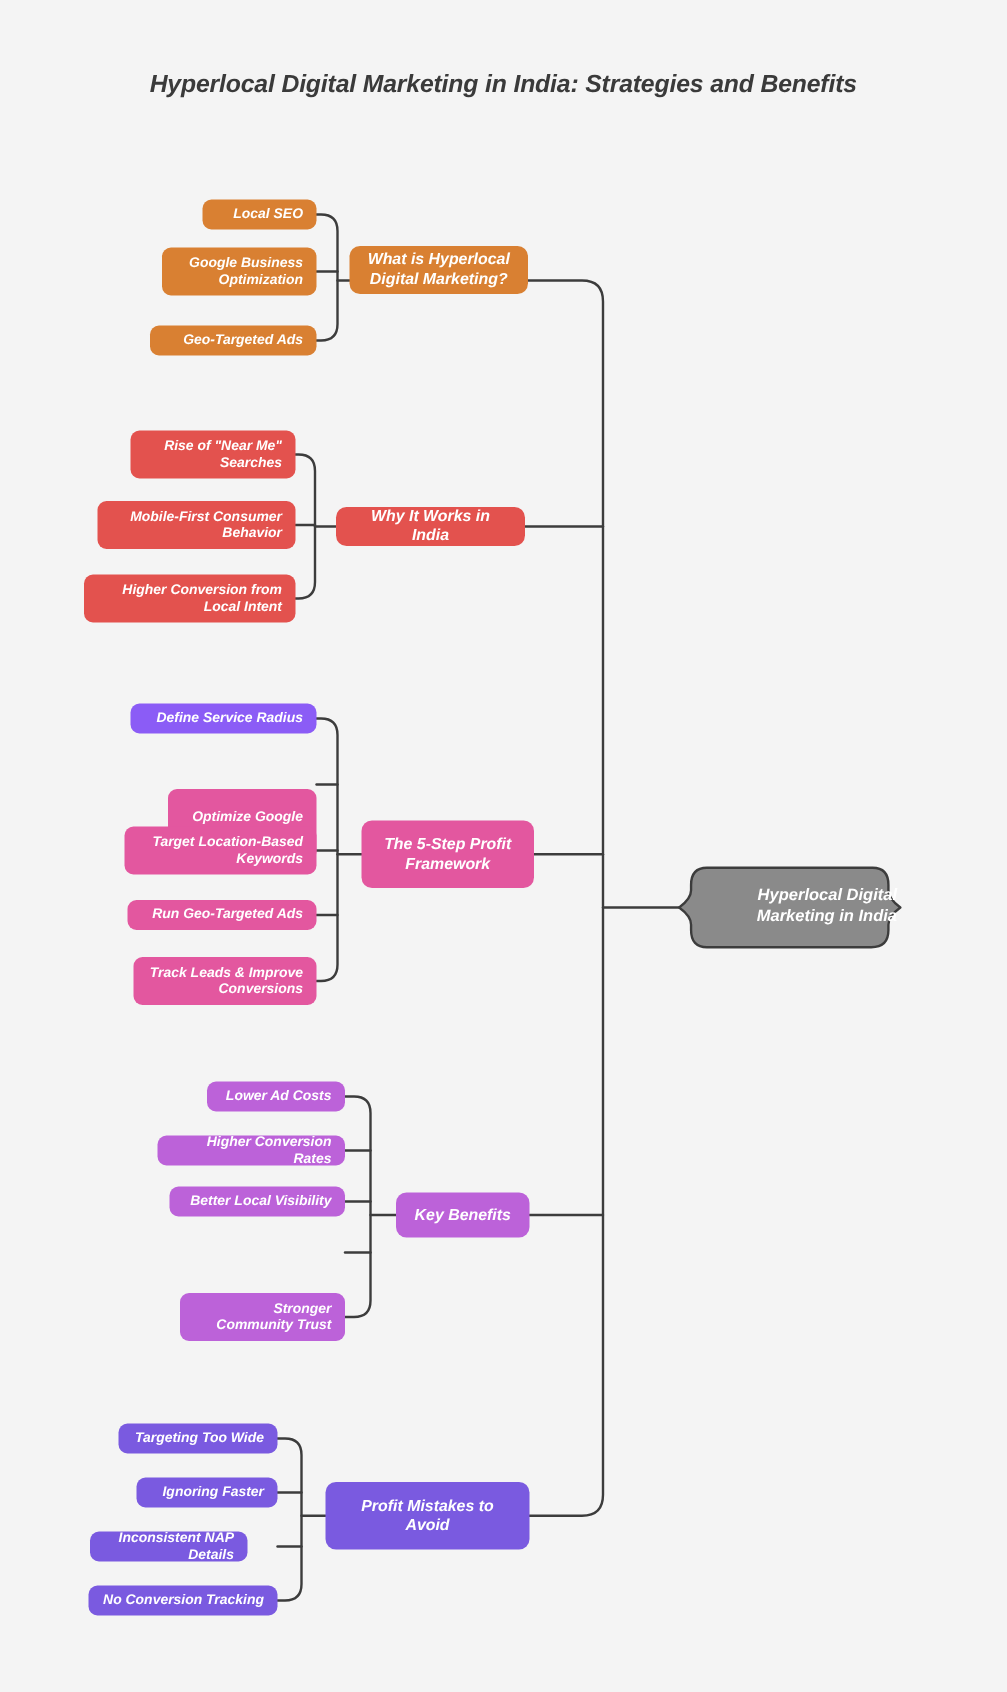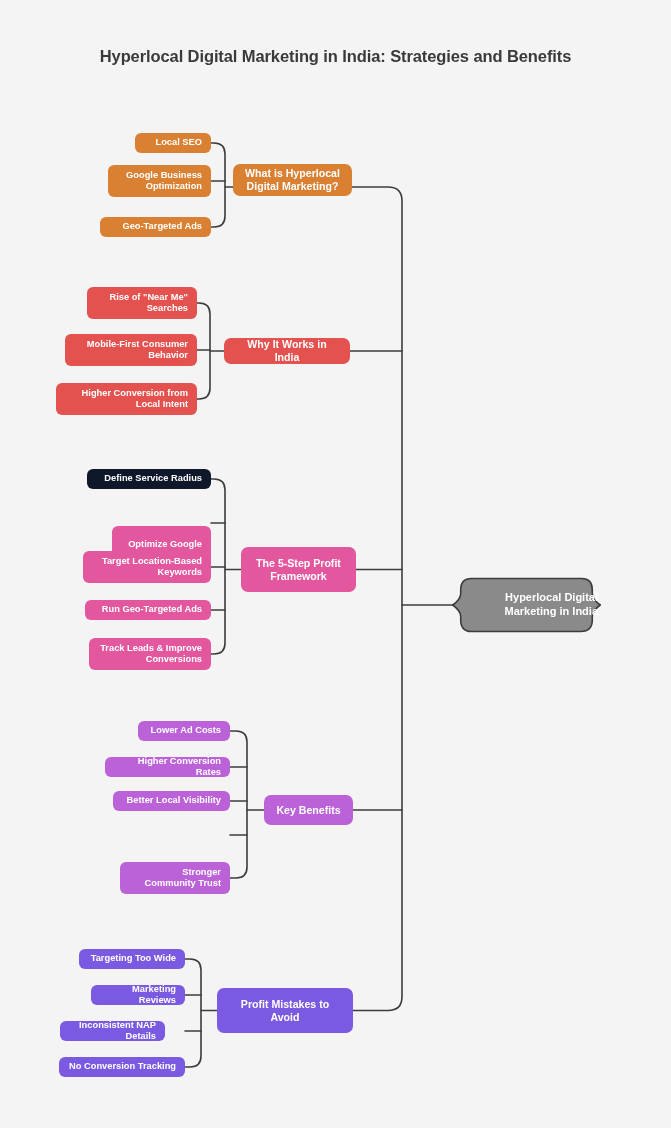--- a/index.html
+++ b/index.html
@@ -13,20 +13,21 @@
     position: relative;
     overflow: hidden;
     font-family: "Liberation Sans", sans-serif;
     -webkit-font-smoothing: antialiased;
   }
   #canvas {
     position: absolute;
     left: 0; top: 0;
     width: 671px;
     height: 1128px;
+    font-style: italic;
   }
   #title {
     position: absolute;
     left: 0;
     top: 47px;
     width: 671px;
     text-align: center;
     font-size: 16.5px;
     font-weight: bold;
     color: #3a3a3a;
@@ -190,21 +191,21 @@
       </div>
       <div class="node leaf" style="left: 65px; top: 334px; width: 132px; height: 32px; background: rgb(227, 82, 78);">
         <span class="lbl">Mobile-First Consumer Behavior</span>
       </div>
       <div class="node leaf" style="left: 56px; top: 383px; width: 141px; height: 32px; background: rgb(227, 82, 78);">
         <span class="lbl">Higher Conversion from Local Intent</span>
       </div>
       <div class="node l1 center-text" style="left: 241px; top: 547px; width: 115px; height: 45px; background: rgb(227, 87, 159);">
         <span class="lbl">The 5-Step Profit Framework</span>
       </div>
-      <div class="node leaf" style="left: 87px; top: 469px; width: 124px; height: 20px; background: #0f172a;">
+      <div class="node leaf" style="left: 87px; top: 469px; width: 124px; height: 20px; background: #8b5cf6;">
         <span class="lbl">Define Service Radius</span>
       </div>
       <div class="node leaf" style="left: 112px; top: 526px; width: 99px; height: 48px; background: rgb(227, 87, 159);">
         <span class="lbl">Optimize Google Business Profile</span>
       </div>
       <div class="node leaf" style="left: 83px; top: 551px; width: 128px; height: 32px; background: rgb(227, 87, 159);">
         <span class="lbl">Target Location-Based Keywords</span>
       </div>
       <div class="node leaf" style="left: 85px; top: 600px; width: 126px; height: 20px; background: rgb(227, 87, 159);">
         <span class="lbl">Run Geo-Targeted Ads</span>
@@ -230,21 +231,21 @@
       <div class="node leaf" style="left: 120px; top: 862px; width: 110px; height: 32px; background: rgb(188, 98, 217);">
         <span class="lbl">Stronger Community Trust</span>
       </div>
       <div class="node l1 center-text" style="left: 217px; top: 988px; width: 136px; height: 45px; background: rgb(122, 90, 224);">
         <span class="lbl">Profit Mistakes to Avoid</span>
       </div>
       <div class="node leaf" style="left: 79px; top: 949px; width: 106px; height: 20px; background: rgb(122, 90, 224);">
         <span class="lbl">Targeting Too Wide</span>
       </div>
       <div class="node leaf" style="left: 91px; top: 985px; width: 94px; height: 20px; background: rgb(122, 90, 224);">
-        <span class="lbl">Marketing Reviews</span>
+        <span class="lbl">Ignoring Faster</span>
       </div>
       <div class="node leaf" style="left: 60px; top: 1021px; width: 105px; height: 20px; background: rgb(122, 90, 224);">
         <span class="lbl">Inconsistent NAP Details</span>
       </div>
       <div class="node leaf" style="left: 59px; top: 1057px; width: 126px; height: 20px; background: rgb(122, 90, 224);">
         <span class="lbl">No Conversion Tracking</span>
       </div>
     </div>
 
 </div>

